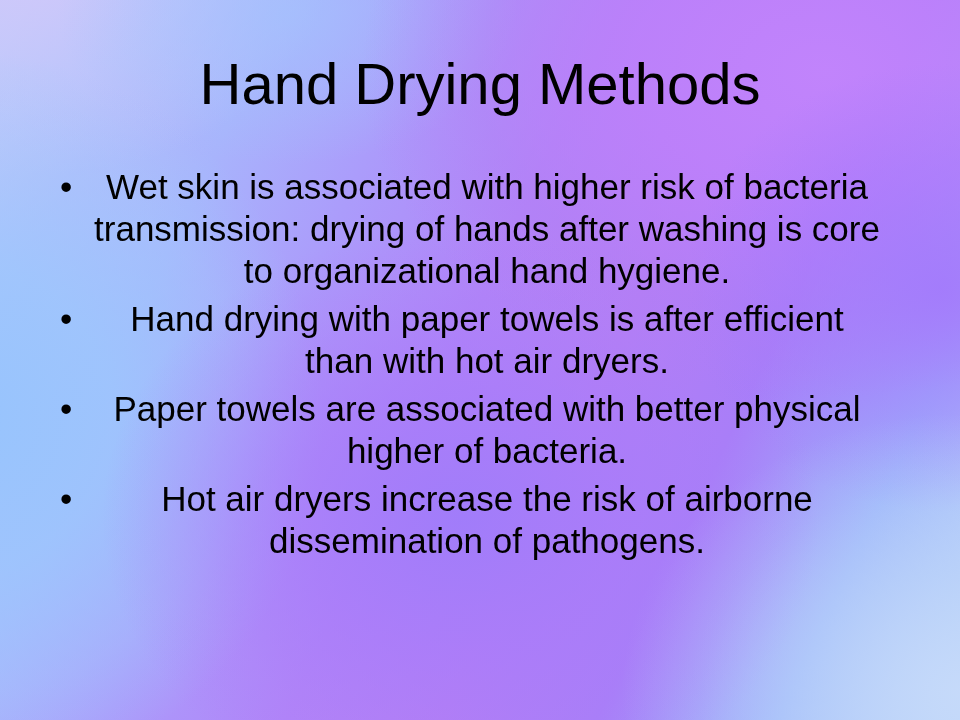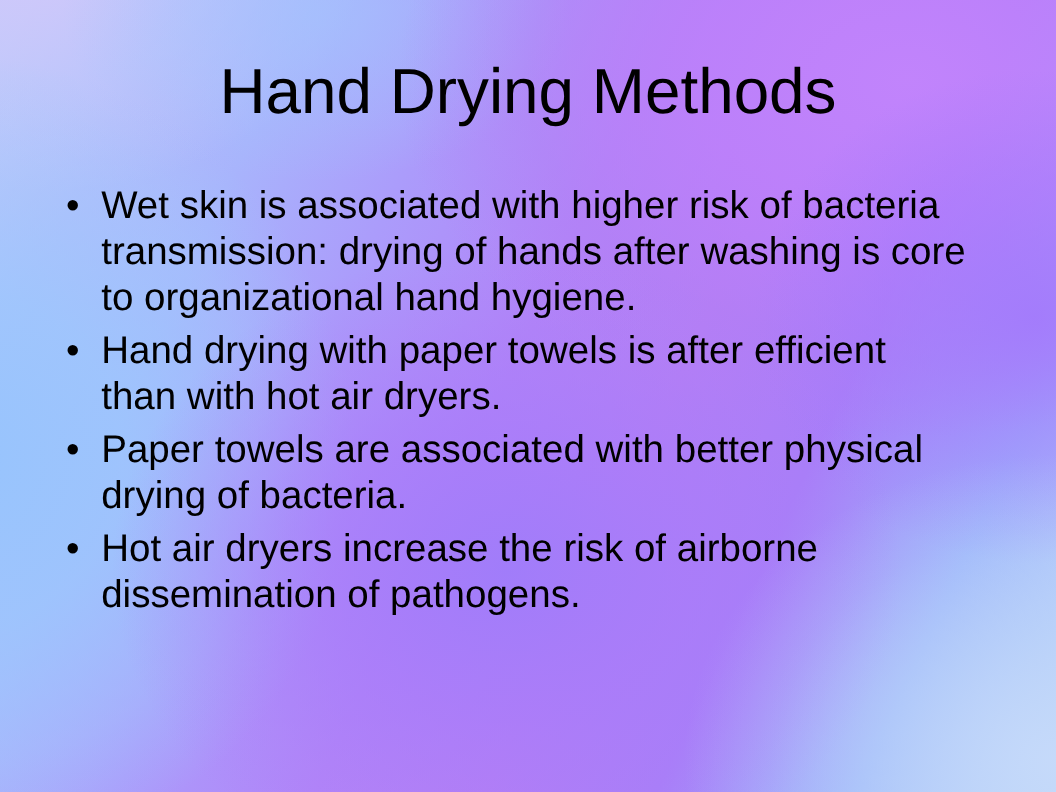--- a/index.html
+++ b/index.html
@@ -116,21 +116,21 @@
     font-size: 35px;
     line-height: 42px;
     text-align: left;
     padding-left: 8px;
     box-sizing: border-box;
   }
   .bullet-text {
     flex: 1 1 auto;
     font-size: 35px;
     line-height: 42px;
-    text-align: left;
+    text-align: center;
     word-spacing: 0px;
   }
 </style>
 </head>
 <body>
 
 <div id="slide">
 
   <div class="bg-layer bg-base"></div>
   <div class="bg-layer bg-blob-5"></div>
@@ -152,21 +152,21 @@
         <span class="bullet-text">Wet skin is associated with higher risk of bacteria transmission: drying of hands after washing is core to organizational hand hygiene.</span>
       </div>
 
       <div class="bullet-row">
         <span class="bullet-marker">•</span>
         <span class="bullet-text">Hand drying with paper towels is after efficient than with hot air dryers.</span>
       </div>
 
       <div class="bullet-row">
         <span class="bullet-marker">•</span>
-        <span class="bullet-text">Paper towels are associated with better physical drying of bacteria.</span>
+        <span class="bullet-text">Paper towels are associated with better physical higher of bacteria.</span>
       </div>
 
       <div class="bullet-row">
         <span class="bullet-marker">•</span>
         <span class="bullet-text">Hot air dryers increase the risk of airborne dissemination of pathogens.</span>
       </div>
 
     </div>
   </div>
 </div>

